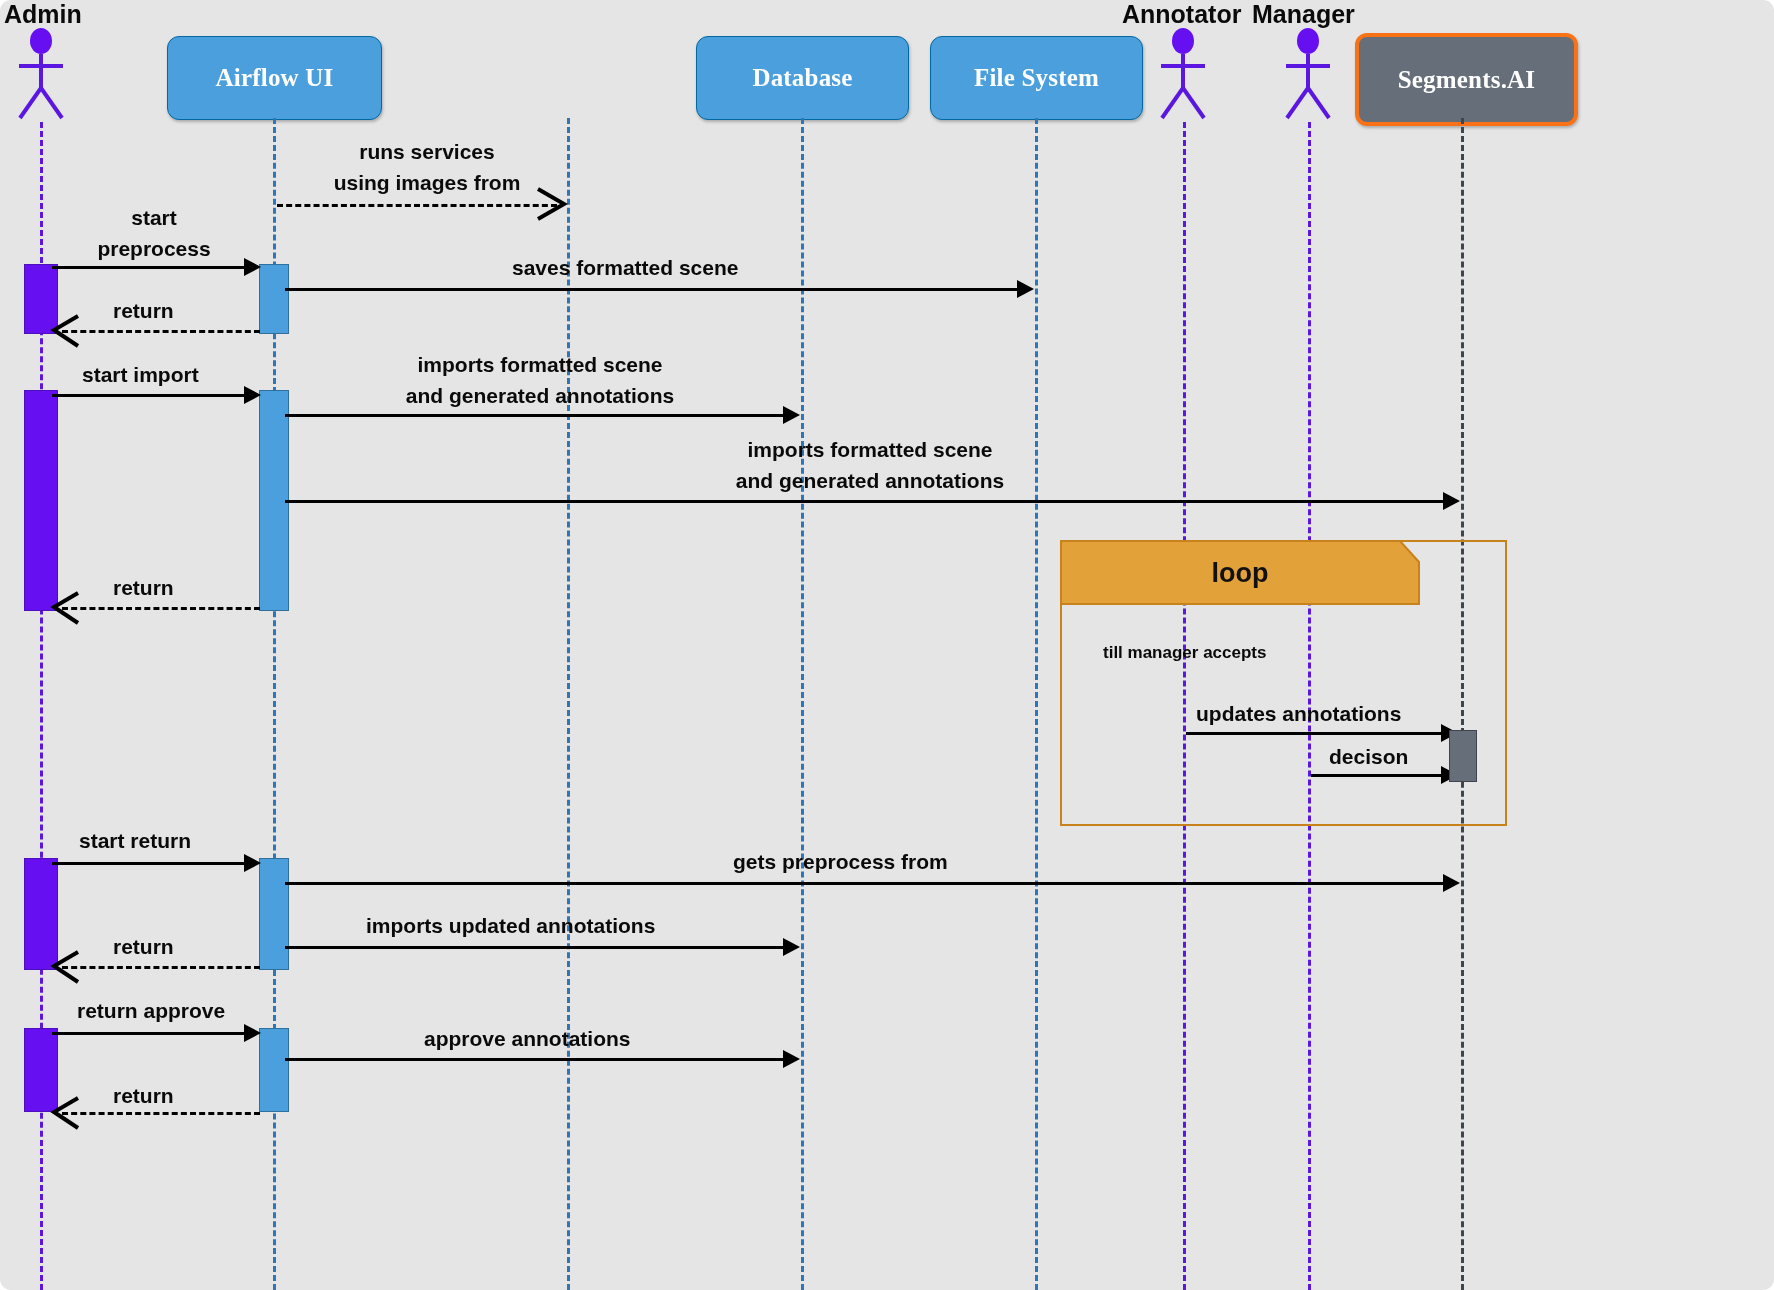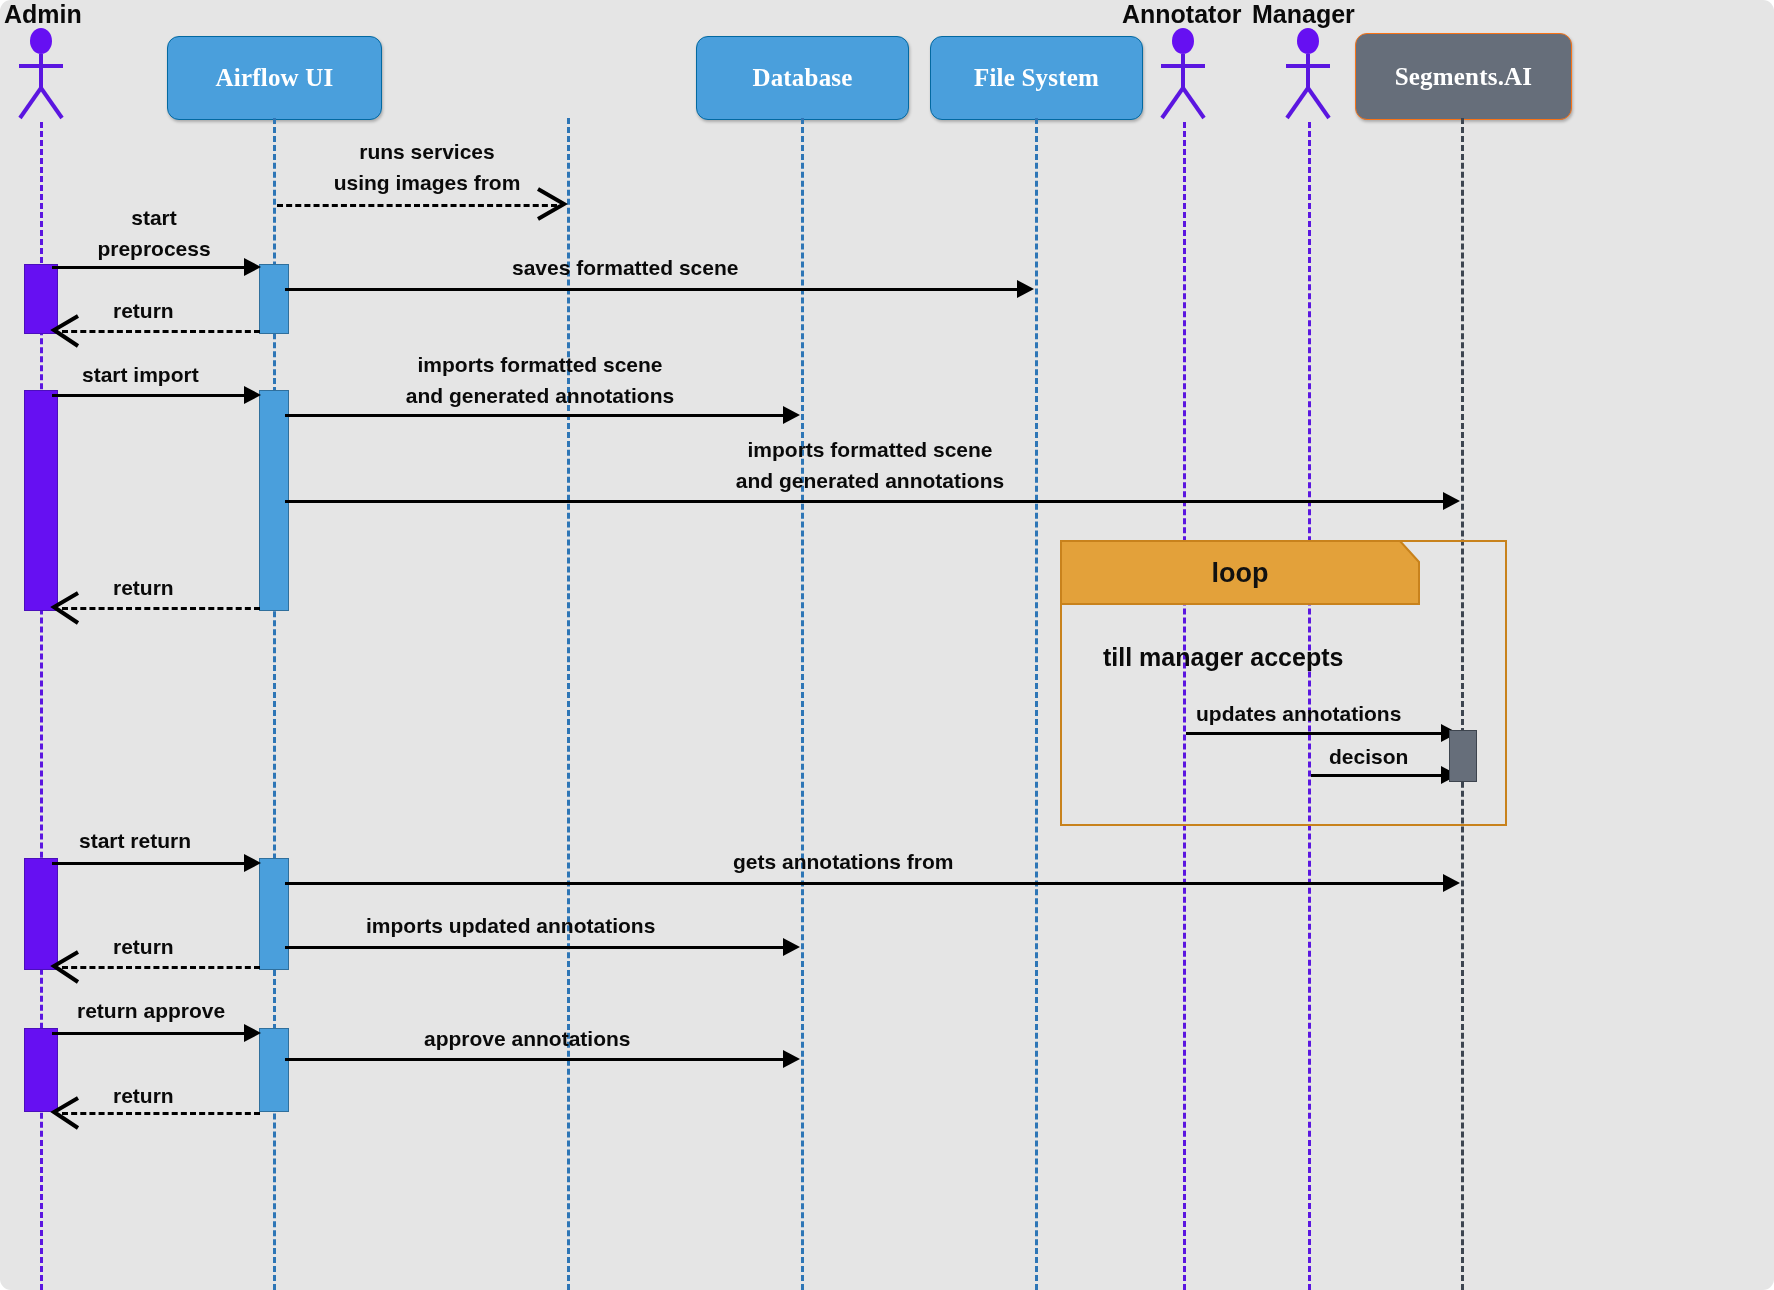--- a/index.html
+++ b/index.html
@@ -12,21 +12,21 @@
     font-family:"Liberation Sans",sans-serif;white-space:nowrap;
   }
   .pbox{
     position:absolute;border-radius:12px;
     display:flex;align-items:center;justify-content:center;
     color:#ffffff;font-family:"Liberation Serif",serif;font-weight:bold;
     font-size:25px;letter-spacing:.2px;
     box-shadow:1px 2px 3px rgba(0,0,0,.25);
   }
   .pbox.blue{background:#4a9fdc;border:1px solid #0369a1;}
-  .pbox.gray{background:#666e7a;border:1px solid #f97316;}
+  .pbox.gray{background:#666e7a;border:4px solid #f97316;}
 
   
   .lifeline{position:absolute;width:0;border-left-width:3px;border-left-style:dashed;}
   .ll-blue{border-left-color:#2e76b6;}
   .ll-purple{border-left-color:#5b16e0;}
   .ll-dark{border-left-color:#3d4550;}
 
   
   .act{position:absolute;border:1px solid #2a2a2a;}
   .act.purple{background:#6610f2;border-color:#4b0fbb;}
@@ -38,21 +38,21 @@
   .msgline.dashed{border-top-style:dashed;border-top-width:3px;}
   .arrowR{position:absolute;width:0;height:0;
     border-top:9px solid transparent;border-bottom:9px solid transparent;
     border-left:17px solid #000;}
   .msglabel{position:absolute;font-weight:bold;font-size:21px;color:#0a0a0a;
     white-space:nowrap;line-height:30px;text-align:center;}
   .msglabel.two{line-height:31px;}
 
   
   .frag{position:absolute;border:2px solid #c8821c;background:transparent;}
-  .fragcond{position:absolute;font-weight:bold;font-size:25px;color:#0a0a0a;white-space:nowrap;}
+  .fragcond{position:absolute;font-weight:bold;font-size:17px;color:#0a0a0a;white-space:nowrap;}
 </style>
 </head>
 <body>
 
 <div id="stage">
 
   <div class="actor-name" style="left:4px;top:0px;">Admin</div>
   <svg class="stick" style="position:absolute;left:10px;top:28px;" width="64" height="92" viewBox="0 0 64 92">
     <ellipse cx="31" cy="13" rx="11" ry="13" fill="#6610f2"></ellipse>
     <line x1="31" y1="26" x2="31" y2="60" stroke="#5b16e0" stroke-width="4"></line>
@@ -178,21 +178,21 @@
 
   <div class="act gray" style="left:1449px;top:730px;width:26px;height:50px;"></div>
 
   <div class="act purple" style="left:24px;top:858px;width:32px;height:110px;"></div>
   <div class="act blue" style="left:259px;top:858px;width:28px;height:110px;"></div>
 
   <div class="msglabel" style="left:79px;top:826px;">start return</div>
   <div class="msgline" style="left:52px;top:862px;width:195px;"></div>
   <div class="arrowR" style="left:244px;top:854px;"></div>
 
-  <div class="msglabel" style="left:733px;top:847px;">gets annotations from</div>
+  <div class="msglabel" style="left:733px;top:847px;">gets preprocess from</div>
   <div class="msgline" style="left:285px;top:882px;width:1160px;"></div>
   <div class="arrowR" style="left:1443px;top:874px;"></div>
 
   <div class="msglabel" style="left:366px;top:911px;">imports updated annotations</div>
   <div class="msgline" style="left:285px;top:946px;width:500px;"></div>
   <div class="arrowR" style="left:783px;top:938px;"></div>
 
   <div class="msglabel" style="left:113px;top:932px;">return</div>
   <div class="msgline dashed" style="left:62px;top:966px;width:198px;"></div>
   <svg style="position:absolute;left:48px;top:950px;" width="34" height="34">

